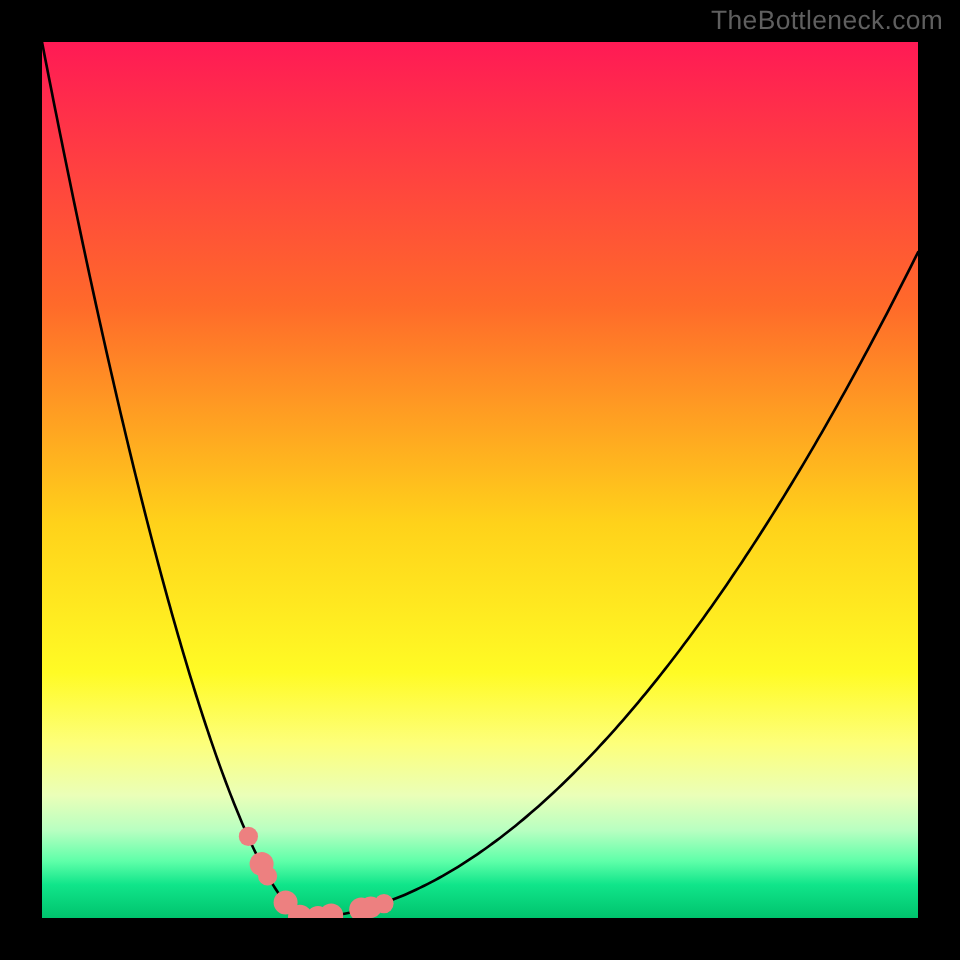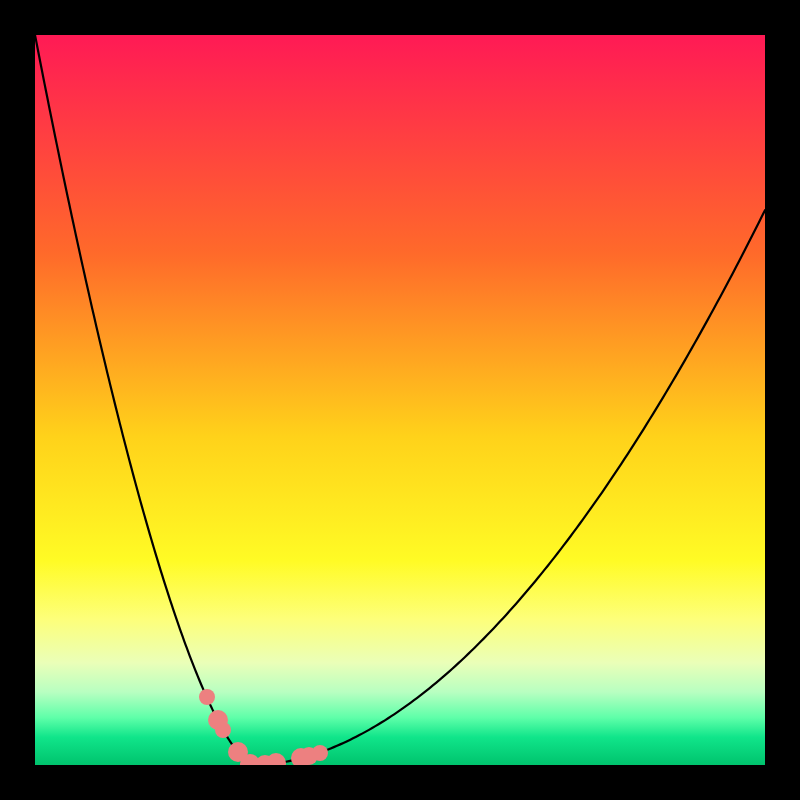--- a/index.html
+++ b/index.html
@@ -63,20 +63,21 @@
   .marker {
     position: absolute;
     border-radius: 50%;
     transform: translate(-50%, -50%);
   }
 </style>
 </head>
 <body>
 
 <div class="frame">
+  <div class="watermark">TheBottleneck.com</div>
   <div class="plot">
     <svg class="gradient" viewBox="0 0 730 730" preserveAspectRatio="none">
       <defs>
         <linearGradient id="bg-grad" x1="0" y1="0" x2="0" y2="1">
             <stop offset="0%" stop-color="#ff1a55"></stop>
             <stop offset="30%" stop-color="#ff6a2a"></stop>
             <stop offset="55.00000000000001%" stop-color="#ffd21a"></stop>
             <stop offset="72%" stop-color="#fffb25"></stop>
             <stop offset="80%" stop-color="#fdff7a"></stop>
             <stop offset="86%" stop-color="#eaffb8"></stop>

